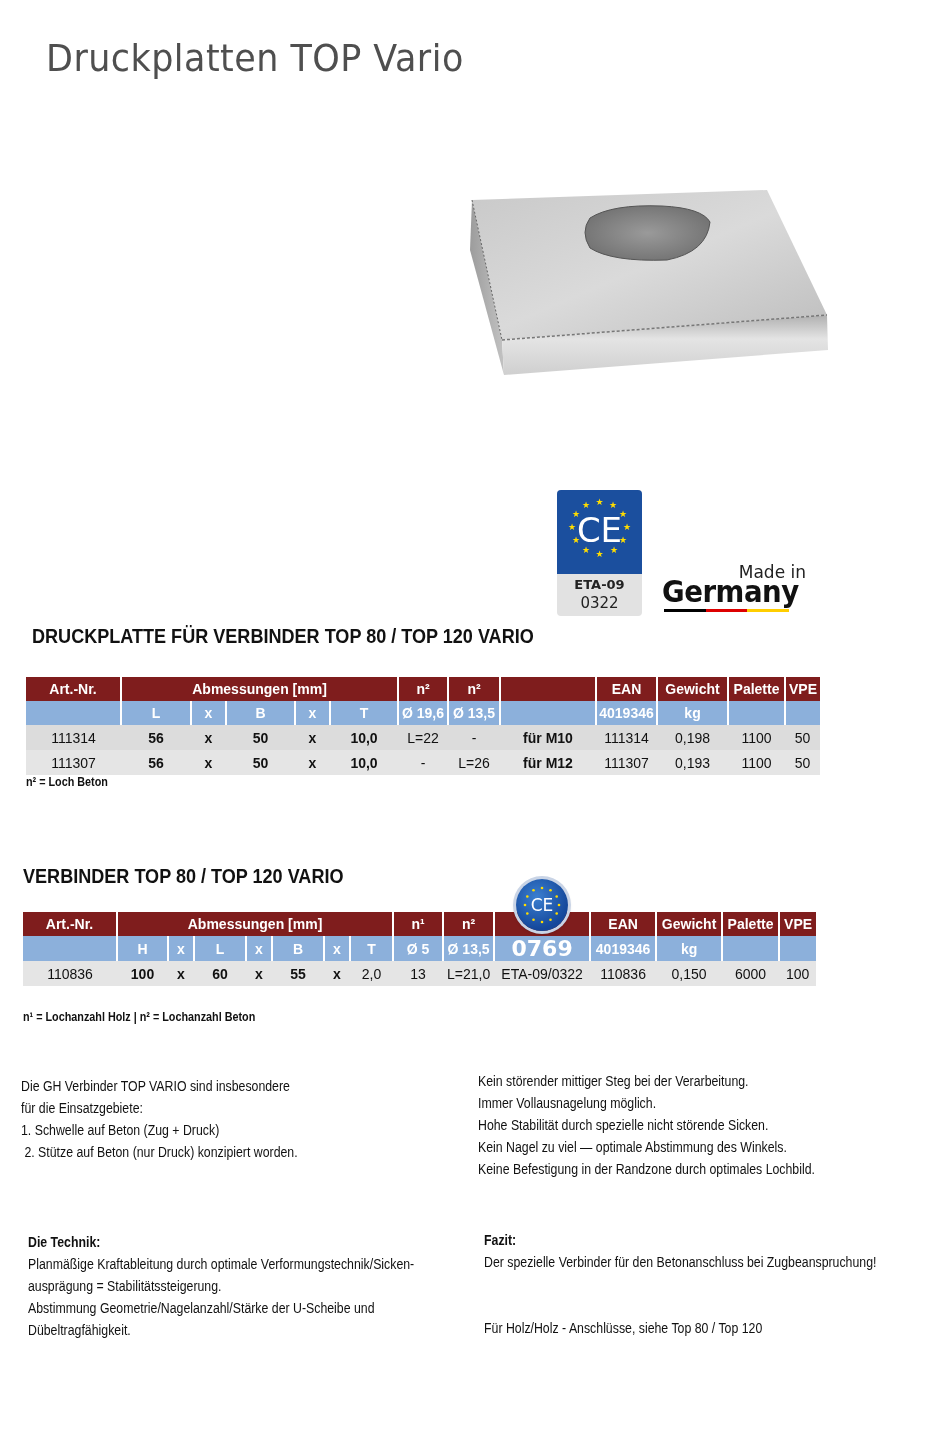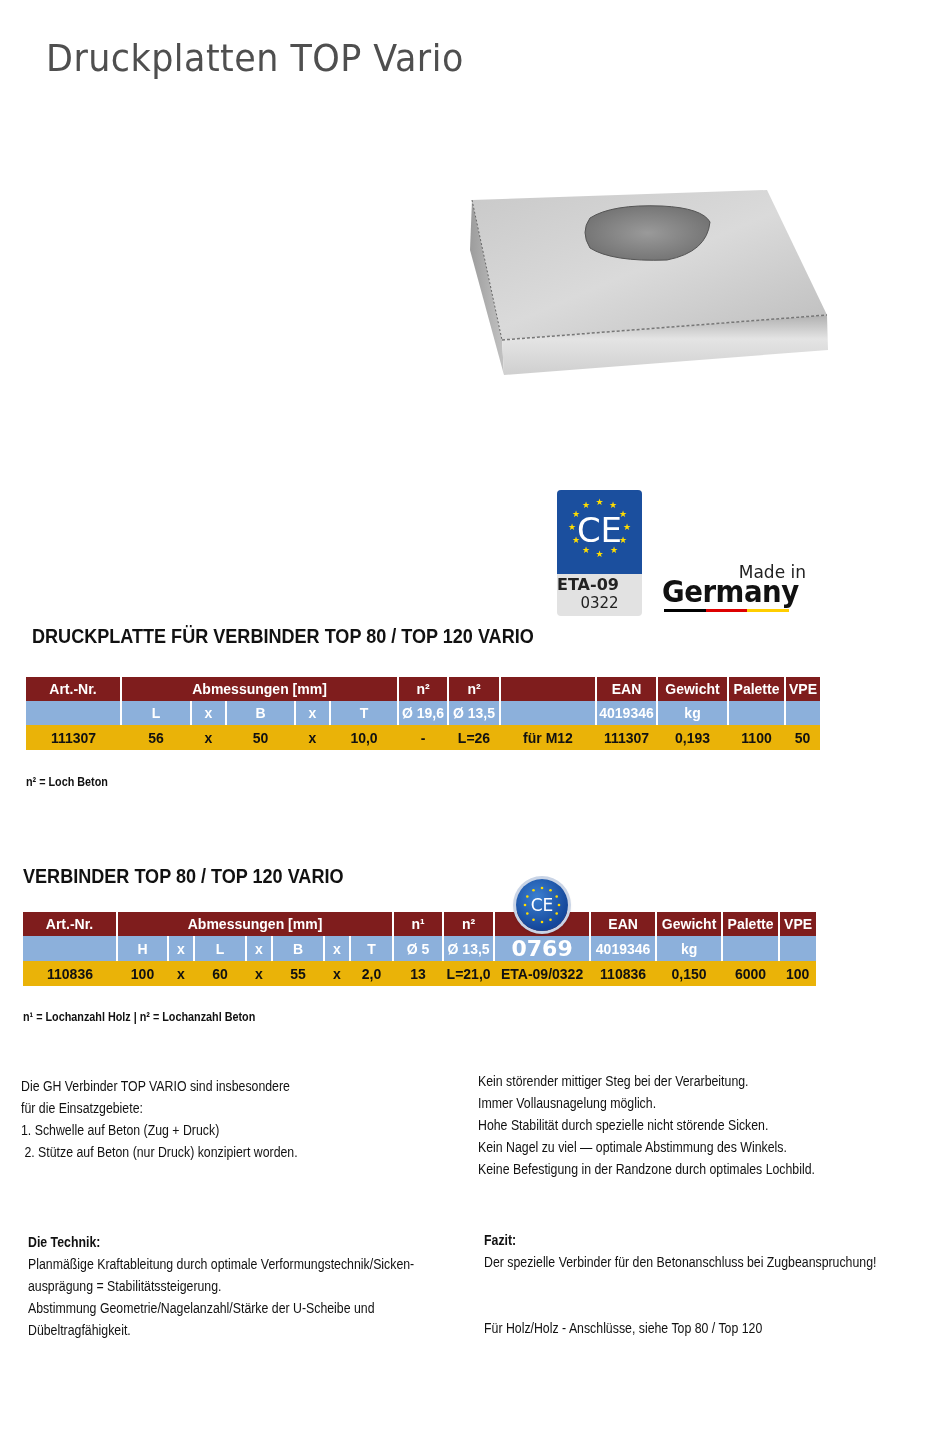--- a/index.html
+++ b/index.html
@@ -12,42 +12,42 @@
       color: #4f4f4f; letter-spacing: 0.5px;
       transform: scaleX(0.92); transform-origin: left top;
     }
 
     
     .product { position: absolute; left: 462px; top: 190px; width: 370px; height: 190px; }
 
     
     .ce-badge { position: absolute; left: 557px; top: 490px; width: 85px; height: 126px; border-radius: 4px; overflow: hidden; background: #e2e2e2; }
     .ce-badge .blue { position: absolute; left: 0; top: 0; width: 85px; height: 84px; background: #1b4f9e; }
-    .ce-badge .eta { position: absolute; left: 0; top: 86px; width: 85px; text-align: left; font-family: "DejaVu Sans", sans-serif; font-weight: bold; font-size: 16px; color: #222; line-height: 18px; }
+    .ce-badge .eta { position: absolute; left: 0; top: 86px; width: 85px; text-align: center; font-family: "DejaVu Sans", sans-serif; font-weight: bold; font-size: 13px; color: #222; line-height: 18px; }
     .ce-badge .num { position: absolute; left: 0; top: 104px; width: 85px; text-align: center; font-family: "DejaVu Sans", sans-serif; font-size: 15px; color: #222; line-height: 18px; }
 
     
     .mig { position: absolute; left: 662px; top: 562px; width: 150px; height: 58px; }
     .mig .made { position: absolute; right: 6px; top: 0; font-family: "DejaVu Sans", sans-serif; font-size: 17px; color: #222; text-align: right; }
     .mig .germany { position: absolute; left: 0; top: 12px; font-family: "DejaVu Sans", sans-serif; font-weight: bold; font-size: 30px; color: #111; letter-spacing: -0.5px; transform: scaleX(0.92); transform-origin: left top; }
     .mig .flag { position: absolute; left: 2px; top: 47px; width: 125px; height: 3px; display: flex; }
     .mig .flag span { flex: 1; }
 
     .section-title {
       position: absolute; font-family: "Liberation Sans", sans-serif; font-weight: bold;
       font-size: 21px; color: #111; transform: scaleX(0.86); transform-origin: left top; white-space: nowrap;
     }
 
     table.spec { position: absolute; border-collapse: collapse; table-layout: fixed; font-family: "Liberation Sans", sans-serif; font-size: 14px; }
     table.spec td { text-align: center; vertical-align: middle; padding: 0; white-space: nowrap; overflow: visible; border-left: 2px solid #ffffff; }
     table.spec td:first-child { border-left: none; }
     table.spec tr.h1 td { background: #7f1d1d; color: #ffffff; font-weight: bold; height: 24px; }
     table.spec tr.h2 td { background: #8cb0db; color: #ffffff; font-weight: bold; height: 24px; }
     table.spec tr.r1 td { background: #dcdcdc; color: #111; height: 25px; }
-    table.spec tr.r2 td { background: #eab308; color: #111; height: 25px; font-weight: bold; }
+    table.spec tr.r2 td { background: #e5e5e5; color: #111; height: 25px; }
     table.spec tr.r1 td, table.spec tr.r2 td { border-left: none; }
     table.spec .b { font-weight: bold; }
     table.spec .ce-code { font-family: "DejaVu Sans", sans-serif; font-weight: normal; font-size: 22px; color: #ffffff; }
 
     .footnote { position: absolute; font-size: 12px; font-weight: bold; color: #111; transform: scaleX(0.9); transform-origin: left top; white-space: nowrap; }
 
     .ce-round { position: absolute; left: 516px; top: 879px; width: 52px; height: 52px; border-radius: 50%; background: radial-gradient(circle at 40% 35%, #3b7fd0, #14479a 70%); box-shadow: 0 0 0 3px #c9d4e6, 0 2px 4px rgba(0,0,0,0.4); }
 
     .text-block { position: absolute; font-size: 14px; line-height: 22px; color: #111; white-space: nowrap; transform: scaleX(0.88); transform-origin: left top; }
     .text-block .bold { font-weight: bold; }
@@ -160,20 +160,35 @@
     <td>x</td>
     <td>T</td>
     <td>Ø 19,6</td>
     <td>Ø 13,5</td>
     <td></td>
     <td>4019346</td>
     <td>kg</td>
     <td></td>
     <td></td>
   </tr>
+  <tr class="r1">
+    <td>111314</td>
+    <td class="b">56</td>
+    <td class="b">x</td>
+    <td class="b">50</td>
+    <td class="b">x</td>
+    <td class="b">10,0</td>
+    <td>L=22</td>
+    <td>-</td>
+    <td class="b">für M10</td>
+    <td>111314</td>
+    <td>0,198</td>
+    <td>1100</td>
+    <td>50</td>
+  </tr>
   <tr class="r2">
     <td>111307</td>
     <td class="b">56</td>
     <td class="b">x</td>
     <td class="b">50</td>
     <td class="b">x</td>
     <td class="b">10,0</td>
     <td>-</td>
     <td>L=26</td>
     <td class="b">für M12</td>

